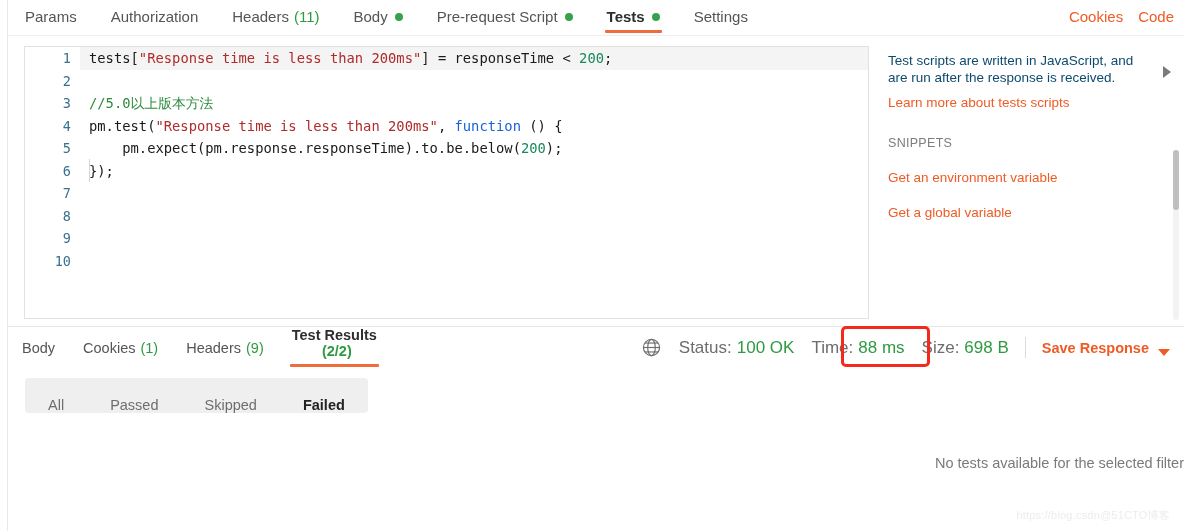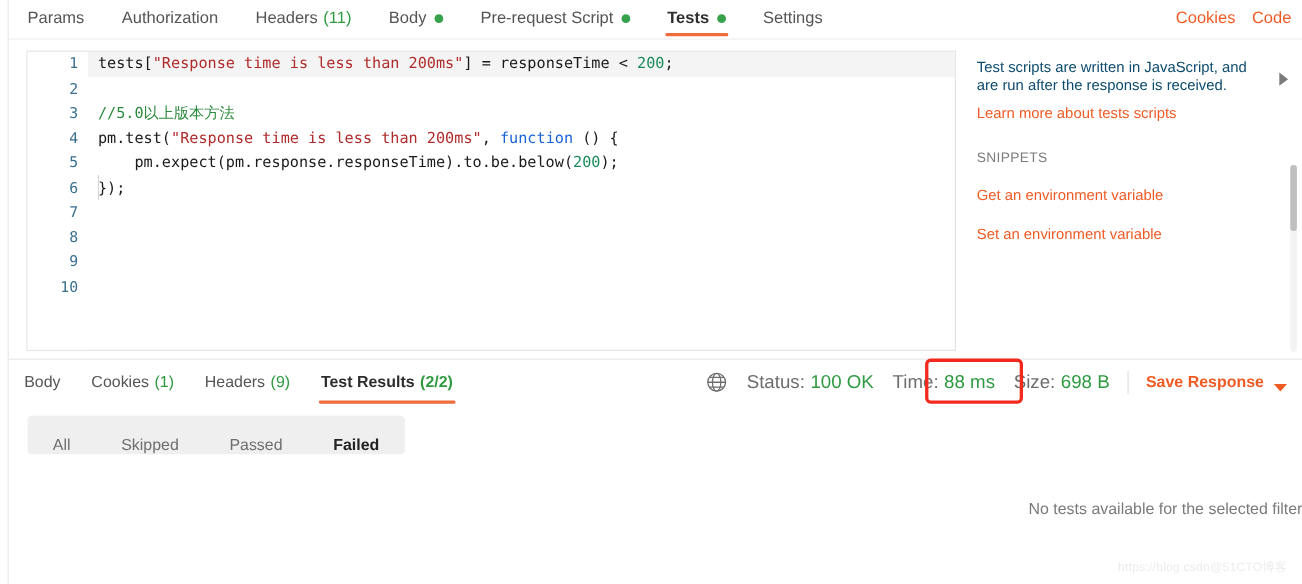--- a/index.html
+++ b/index.html
@@ -145,21 +145,21 @@
     position: absolute; left: 8px; right: 0; top: 327px; height: 41px;
     display: flex; align-items: center;
   }
   .resp-tabs { display: flex; align-items: center; height: 41px; }
   .resp-tab {
     position: relative; height: 41px;
     display: flex; align-items: center;
     padding: 0 14px; font-size: 14.5px; color: #555555; cursor: pointer;
     white-space: nowrap;
   }
-  .resp-tab.active { color: #2e2e2e; font-weight: bold; }
+  .resp-tab.active { color: #2e2e2e; font-weight: bold; flex-direction: column; }
   .resp-tab .tab-underline {
     position: absolute; left: 12px; right: 12px; bottom: 1px;
     height: 3px; background: #ef6c3d; border-radius: 1px;
   }
   .resp-meta {
     margin-left: auto; display: flex; align-items: center;
     height: 41px; padding-right: 14px;
   }
   .globe-icon { width: 19px; height: 19px; margin-right: 18px; }
   .meta-item {
@@ -297,21 +297,21 @@
     <div class="code-line"></div>
   </div>
   <div class="indent-guide"></div>
 </div>
 
 <div class="docs-panel">
   <div class="docs-desc">Test scripts are written in JavaScript, and are run after the response is received.</div>
   <span class="docs-link">Learn more about tests scripts</span>
   <div class="snippets-hdr">SNIPPETS</div>
   <span class="snippet-item">Get an environment variable</span>
-  <span class="snippet-item">Set an environment variable</span>
+  <span class="snippet-item">Get a global variable</span>
 </div>
 <div class="collapse-arrow"></div>
 <div class="docs-scrolltrack"></div>
 <div class="docs-scrollbar"></div>
 
 <div class="resp-divider"></div>
 <div class="resp-bar">
   <div class="resp-tabs">
     <div class="resp-tab">
       <span>Body</span>
@@ -365,24 +365,24 @@
     </div>
   </div>
 </div>
 <div class="annot-box"></div>
 
 <div class="filter-group">
   <div class="filter-btn">
     <span>All</span>
   </div>
   <div class="filter-btn">
+    <span>Passed</span>
+  </div>
+  <div class="filter-btn">
     <span>Skipped</span>
-  </div>
-  <div class="filter-btn">
-    <span>Passed</span>
   </div>
   <div class="filter-btn active">
     <span>Failed</span>
   </div>
 </div>
 
 <div class="empty-msg">No tests available for the selected filter</div>
 
 <div class="watermark">https://blog.csdn@51CTO博客</div>
 

